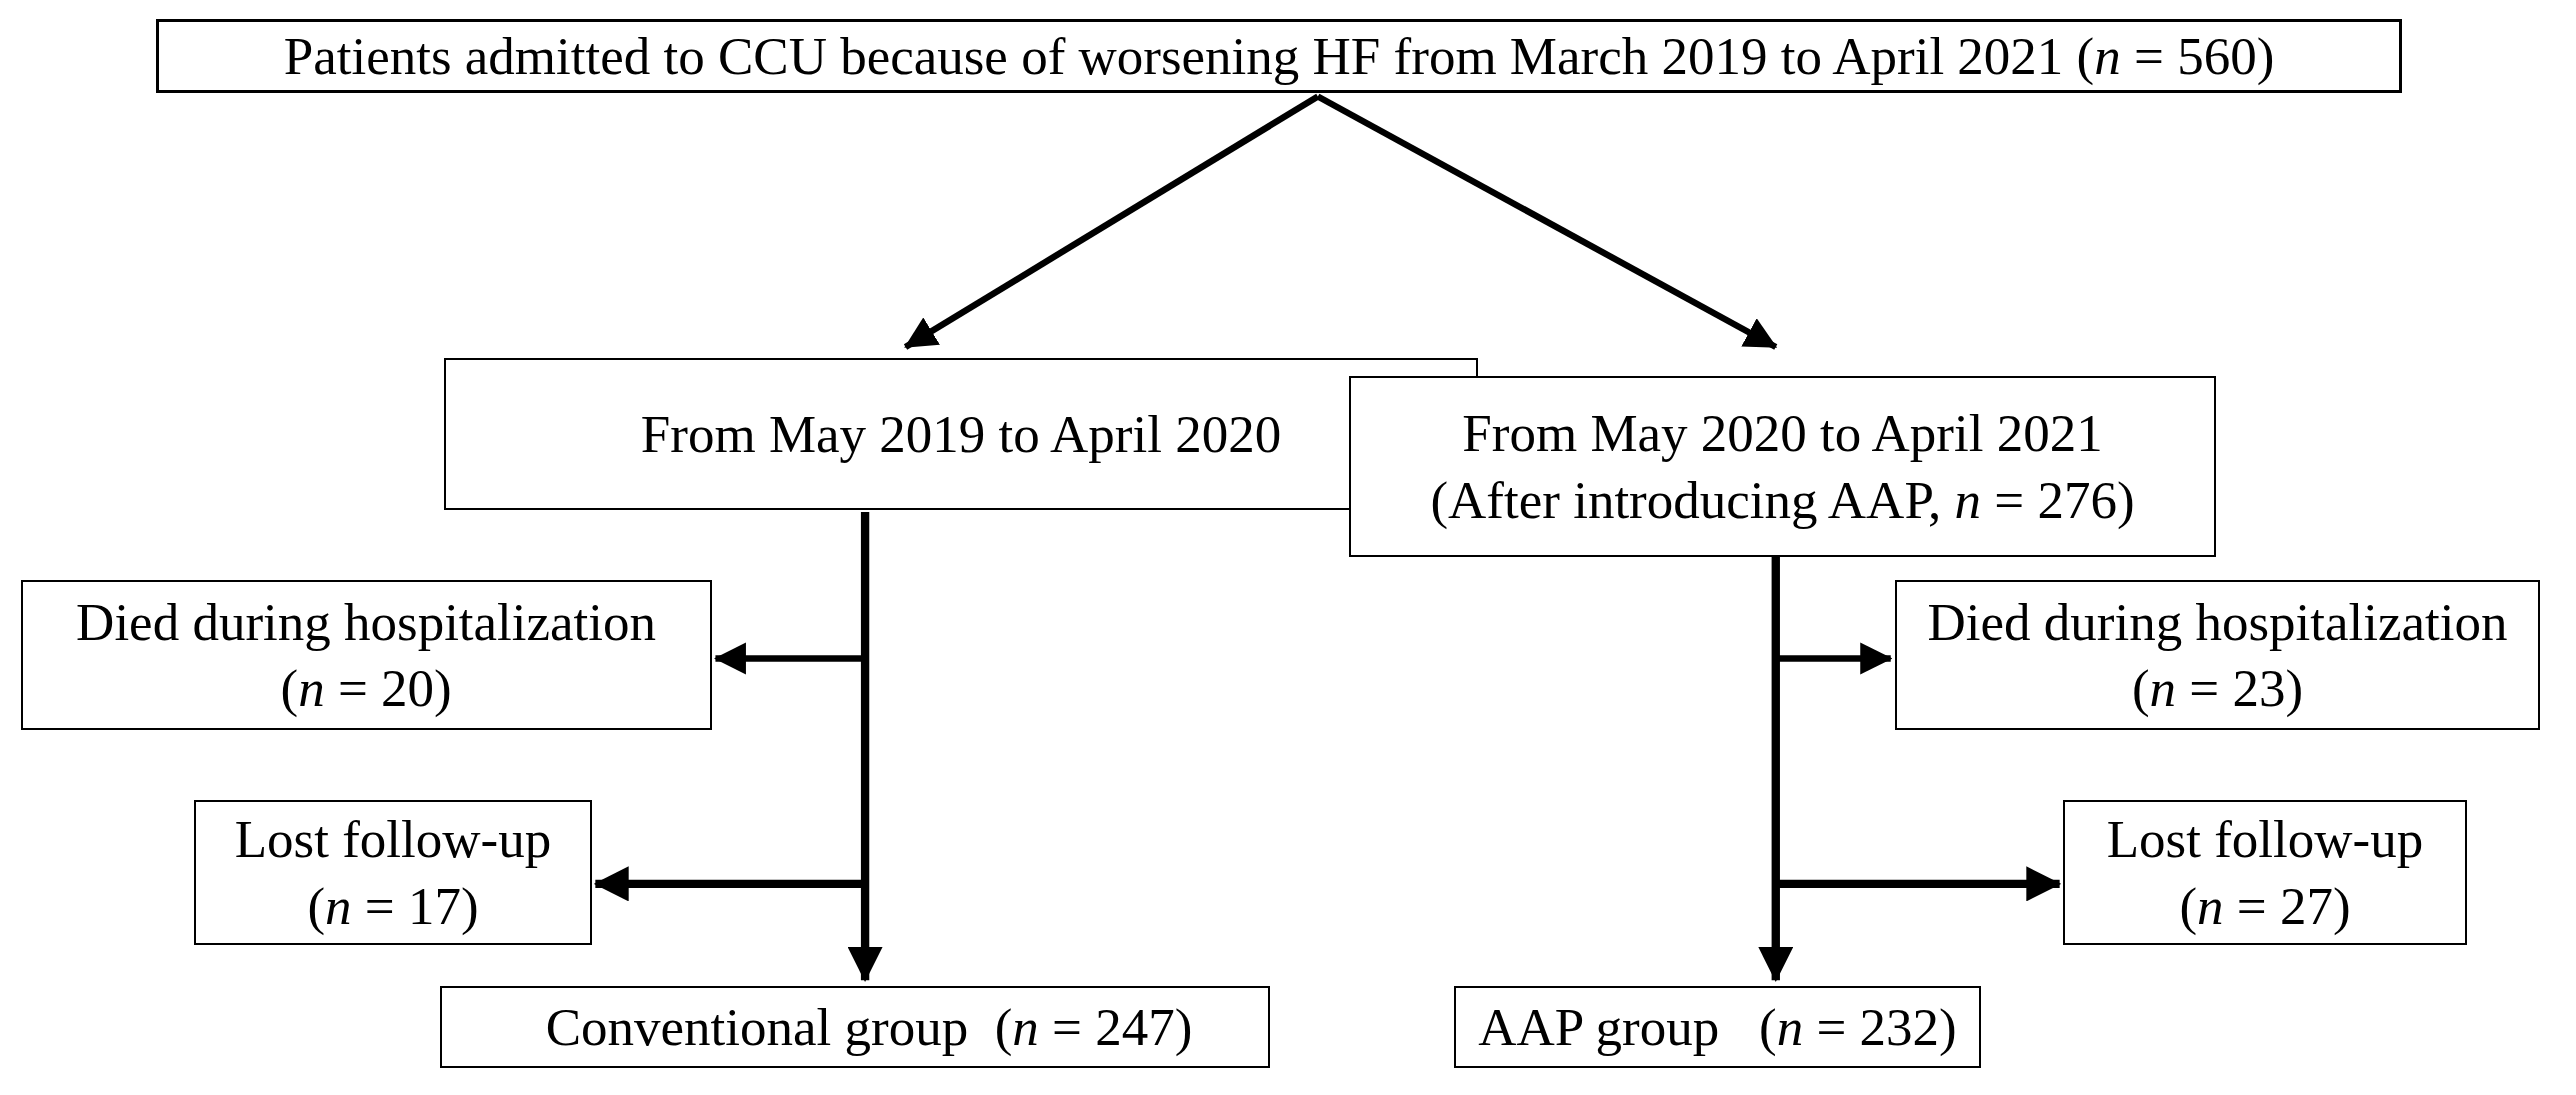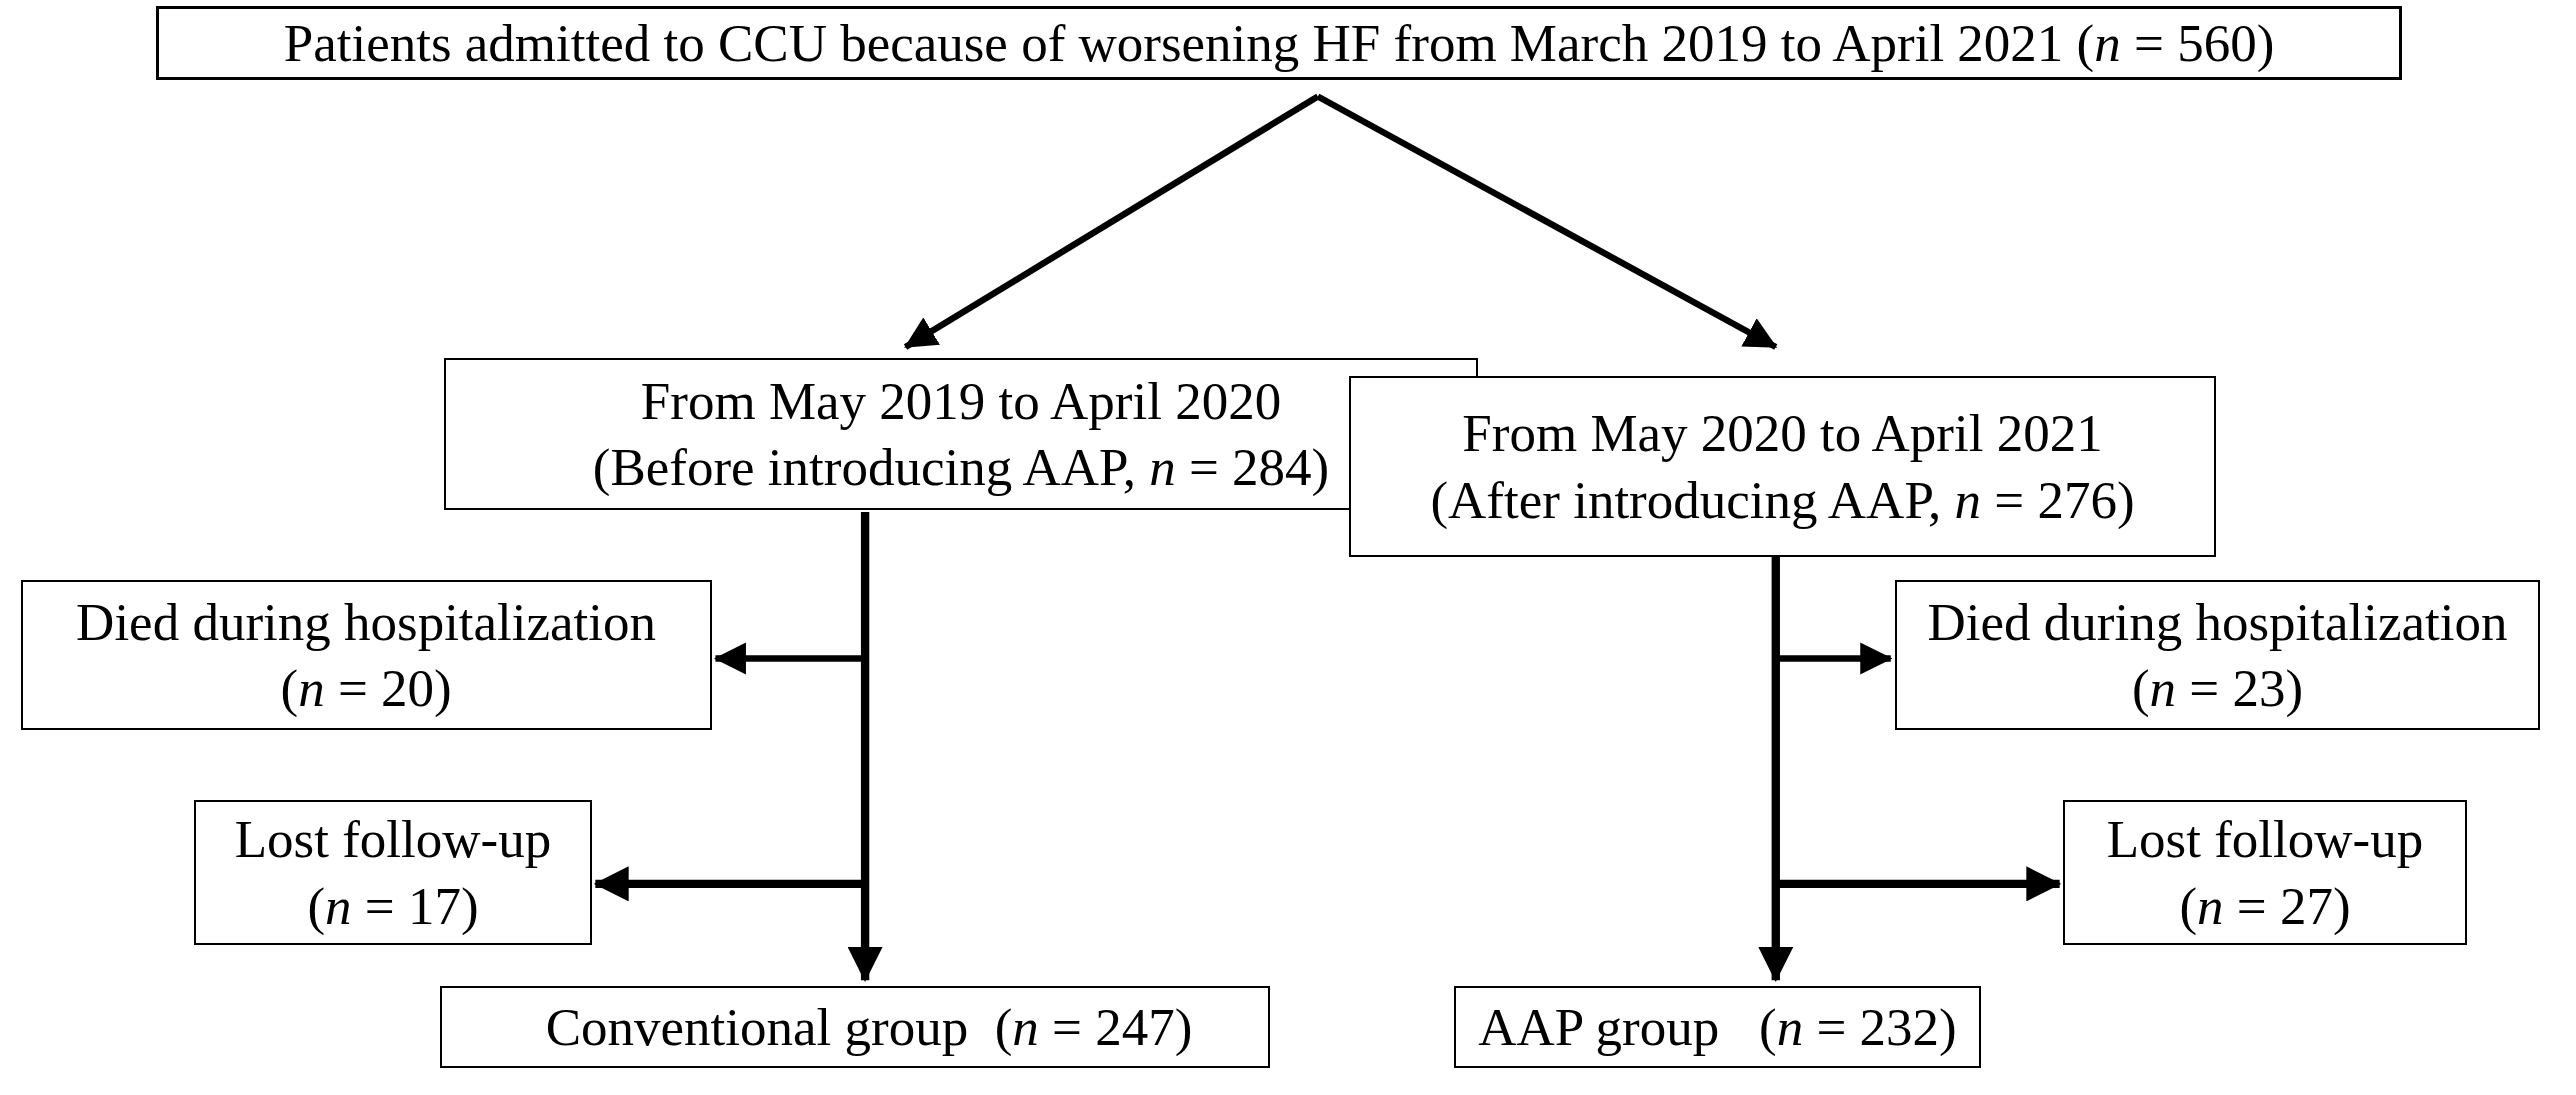--- a/index.html
+++ b/index.html
@@ -40,21 +40,21 @@
     justify-content: center;
     text-align: center;
     font-size: 53px;
     line-height: 1.25;
     white-space: pre-wrap;
   }
   .box .line { display: block; }
   .box i.n { font-style: italic; }
 
   
-  .box-top          { left: 156px;  top: 6px;   width: 2246px; height: 74px; border-width: 3.2px; }
+  .box-top          { left: 156px;  top: 19px;   width: 2246px; height: 74px; border-width: 3.2px; }
   .box-period-left  { left: 444px;  top: 358px;  width: 1034px; height: 152px; }
   .box-period-right { left: 1349px; top: 376px;  width: 867px; height: 181px; }
   .box-died-left    { left: 20.6px;   top: 580px;  width: 691px; height: 150px; }
   .box-died-right   { left: 1895px; top: 580px;  width: 645px; height: 150px; }
   .box-lost-left    { left: 194px;  top: 800px; width: 398px;  height: 145px; }
   .box-lost-right   { left: 2063px; top: 800px; width: 404px;  height: 145px; }
   .box-group-left   { left: 440px;  top: 986px; width: 830px; height: 82px; padding-left: 28px; }
   .box-group-right  { left: 1454px; top: 986px; width: 527px;  height: 82px; }
 </style>
 </head>
@@ -84,21 +84,20 @@
     <line x1="1347" y1="1376" x2="927" y2="1376" style="stroke:var(--line,#000)" stroke-width="13" marker-end="url(#ah13)"></line>
     <line x1="2765" y1="1376" x2="3207" y2="1376" style="stroke:var(--line,#000)" stroke-width="13" marker-end="url(#ah13)"></line>
   </svg>
 
   <div class="box box-top">
     <div class="line"><span>Patients admitted to CCU because of worsening HF from March 2019 to April 2021 (</span><i class="n">n</i><span> = 560)</span></div>
   </div>
 
   <div class="box box-period-left">
     <div class="line">From May 2019 to April 2020</div>
-    <div class="line"><span>(Before introducing AAP, </span><i class="n">n</i><span> = 284)</span></div>
   </div>
 
   <div class="box box-period-right">
     <div class="line">From May 2020 to April 2021</div>
     <div class="line"><span>(After introducing AAP, </span><i class="n">n</i><span> = 276)</span></div>
   </div>
 
   <div class="box box-died-left">
     <div class="line">Died during hospitalization</div>
     <div class="line"><span>(</span><i class="n">n</i><span> = 20)</span></div>

